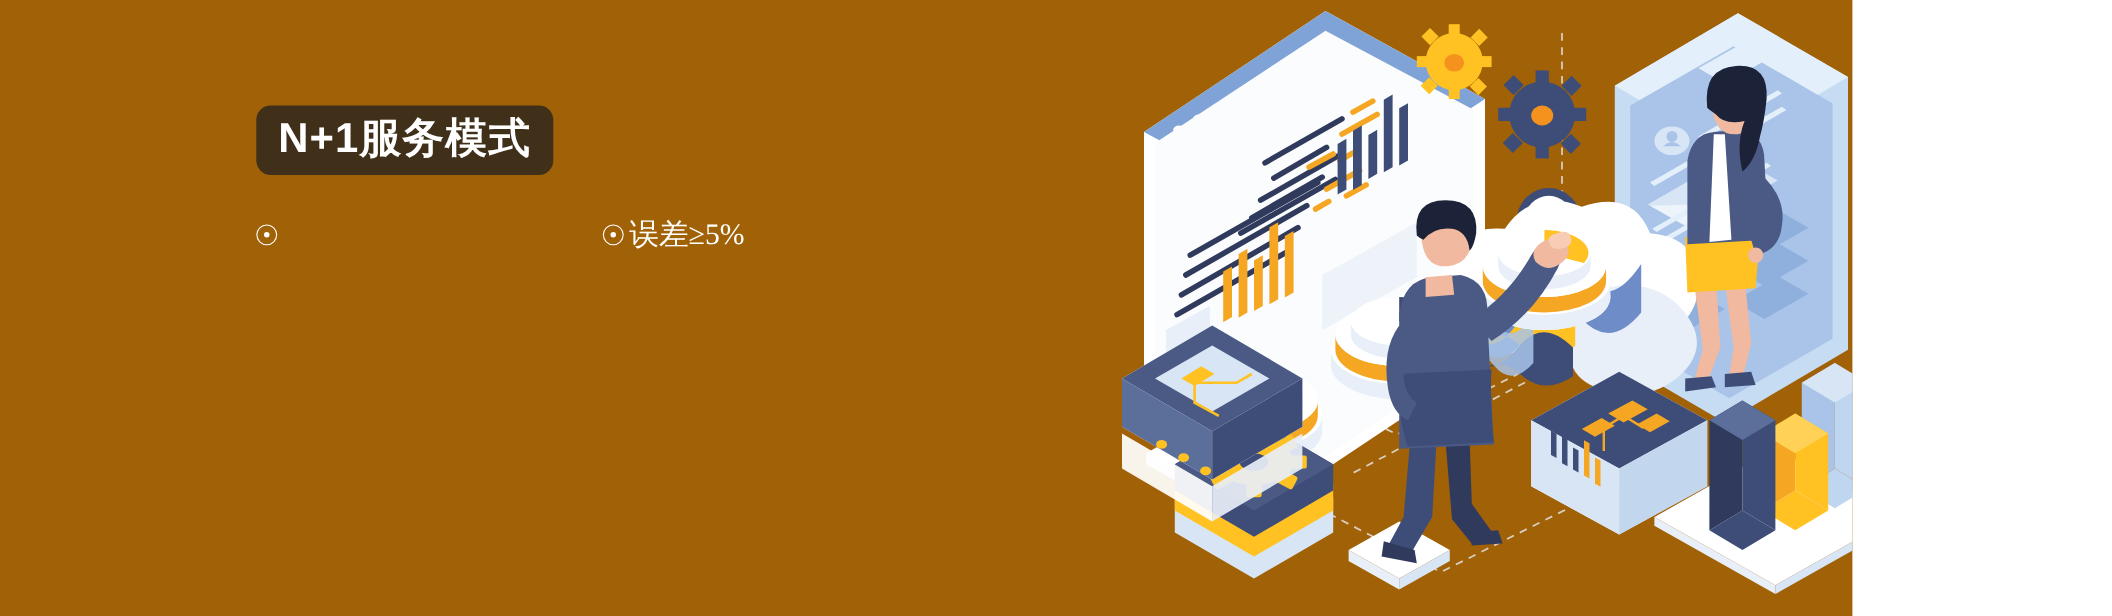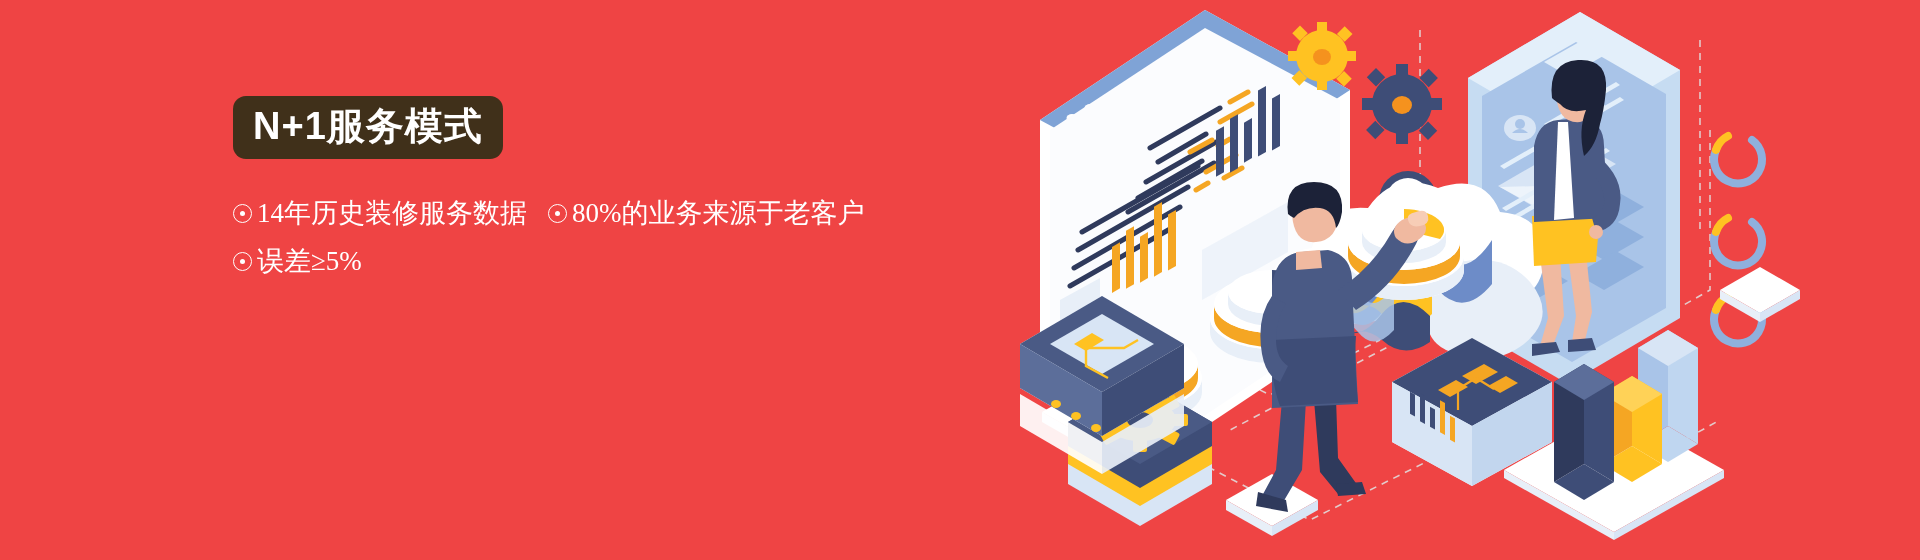--- a/index.html
+++ b/index.html
@@ -7,23 +7,23 @@
     padding: 0;
   }
   body {
     width: 1920px;
     height: 560px;
     overflow: hidden;
     font-family: "Liberation Sans", "DejaVu Sans", sans-serif;
   }
   #banner {
     position: relative;
-    width: 1920px;
+    width: 1684px;
     height: 560px;
-    background: #ef4444;
+    background: #a16207;
     overflow: hidden;
   }
 
   
   .text-block {
     position: absolute;
     left: 233px;
     top: 96px;
     width: 760px;
   }
@@ -105,29 +105,24 @@
 
   <div class="text-block">
 
     <div class="badge">N+1服务模式</div>
 
 
     <div class="features">
 
       <div class="feature">
         <span class="bullet"></span>
-        <span>14年历史装修服务数据</span>
       </div>
 
 
 
-      <div class="feature">
-        <span class="bullet"></span>
-        <span>80%的业务来源于老客户</span>
-      </div>
 
       <div class="feature">
         <span class="bullet"></span>
         <span>误差≥5%</span>
       </div>
 
     </div>
   </div>
 
   <div class="illus">

